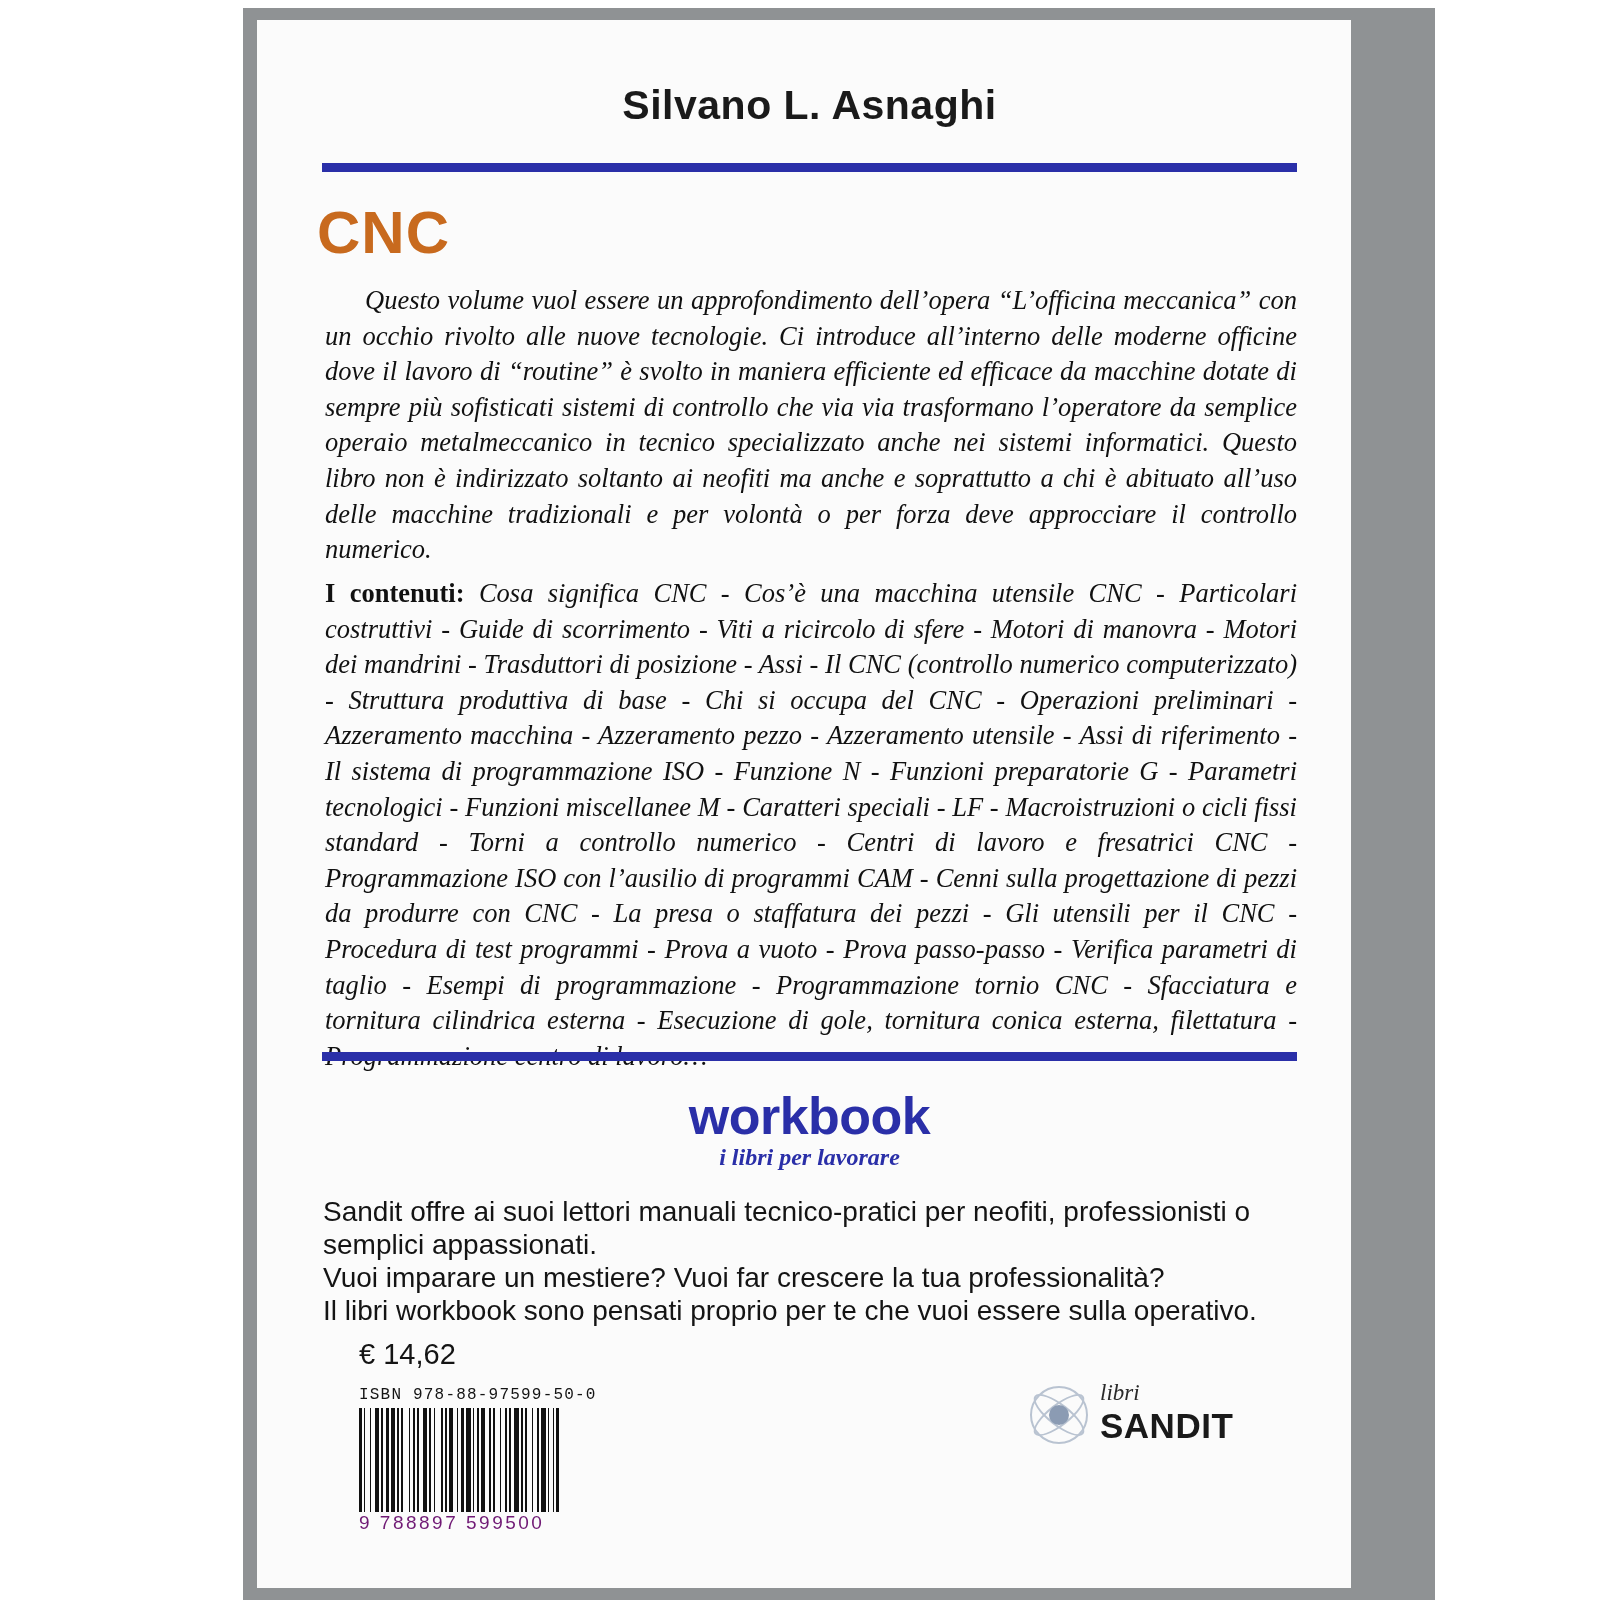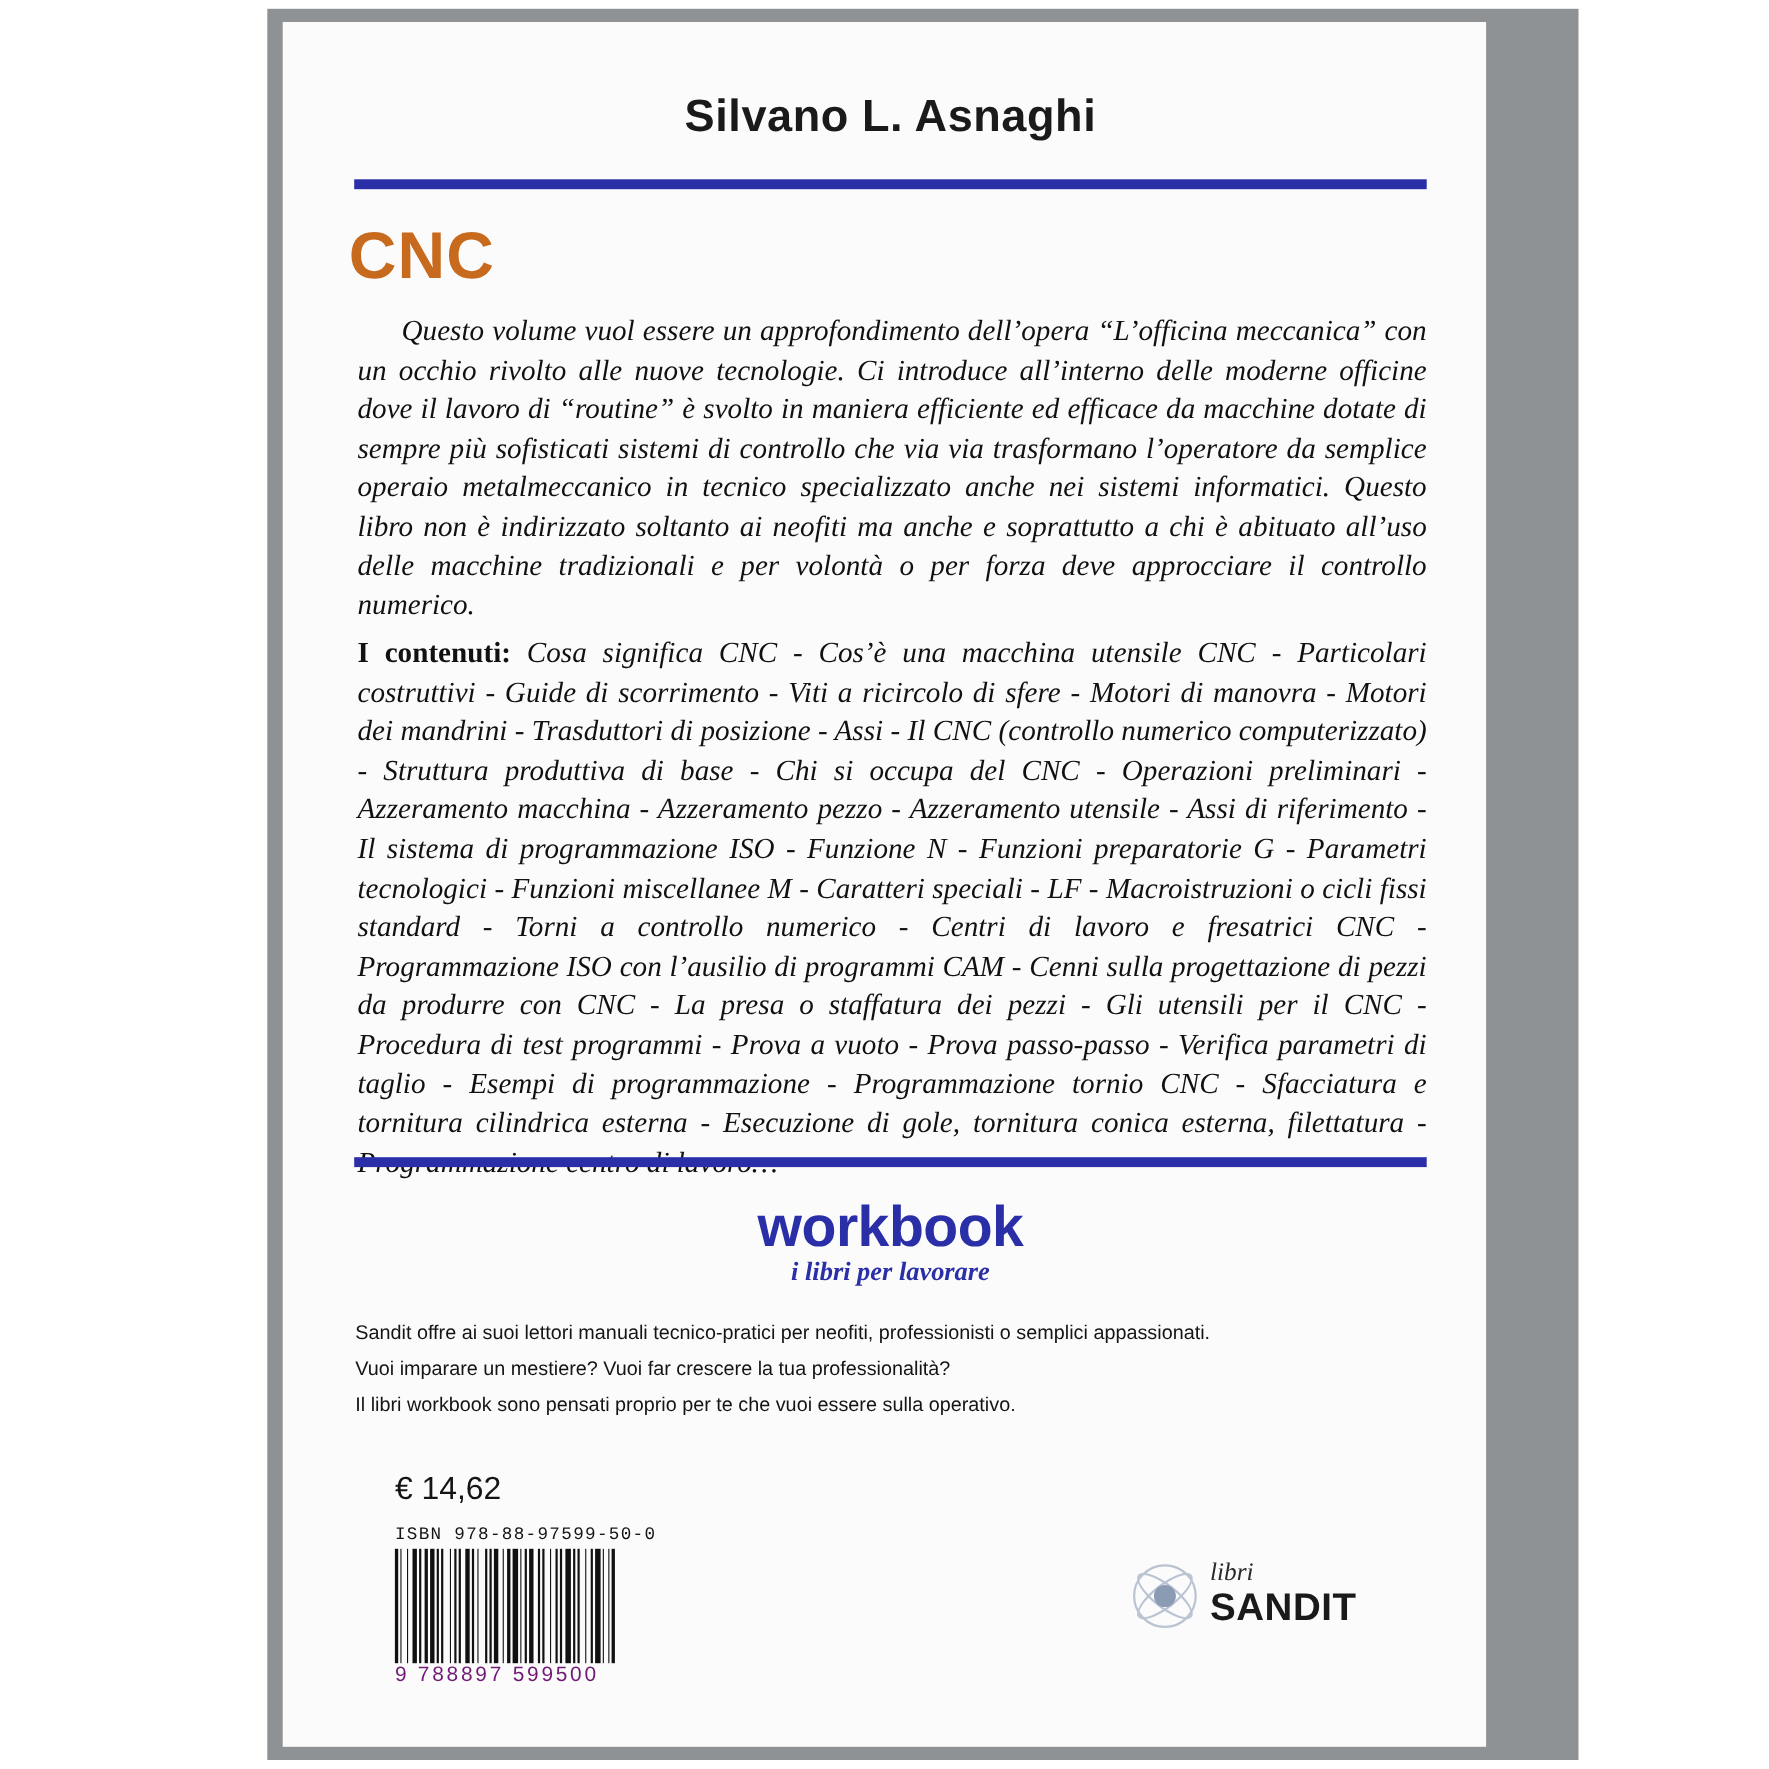--- a/index.html
+++ b/index.html
@@ -141,21 +141,21 @@
     font-size: 24px;
     color: #2a2fa8;
   }
 
   .promo {
     position: absolute;
     left: 6px;
     top: 1175px;
     width: 985px;
     font-family: "Liberation Sans", sans-serif;
-    font-size: 18px;
+    font-size: 28px;
     line-height: 33px;
     color: #141414;
   }
 
   .price {
     position: absolute;
     left: 42px;
     top: 1318px;
     font-family: "Liberation Sans", sans-serif;
     font-size: 29px;
@@ -200,21 +200,21 @@
     width: 215px;
     font-family: "Liberation Sans", sans-serif;
     font-size: 19px;
     letter-spacing: 2.5px;
     color: #701a75;
   }
 
   .publisher {
     position: absolute;
     right: 30px;
-    top: 1384px;
+    top: 1348px;
     width: 260px;
     height: 90px;
     text-align: right;
   }
   .pub-logo {
     position: absolute;
     left: 18px;
     top: 18px;
     width: 58px;
     height: 58px;

